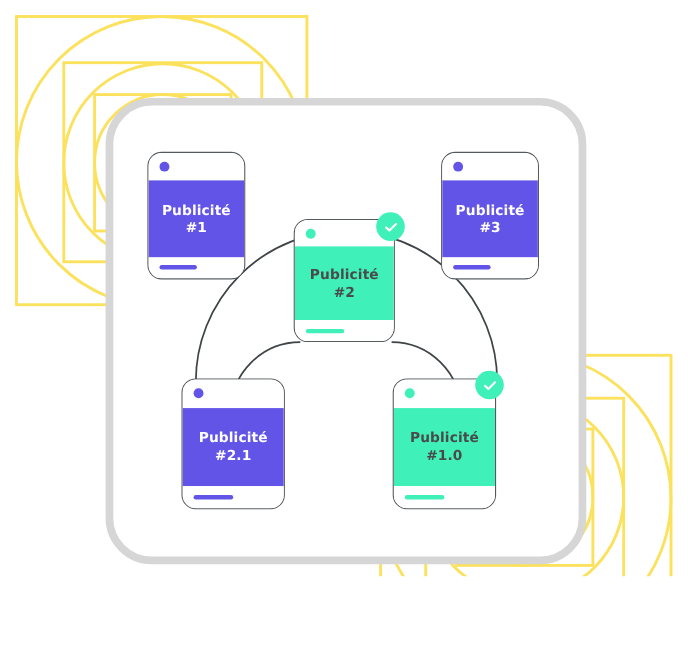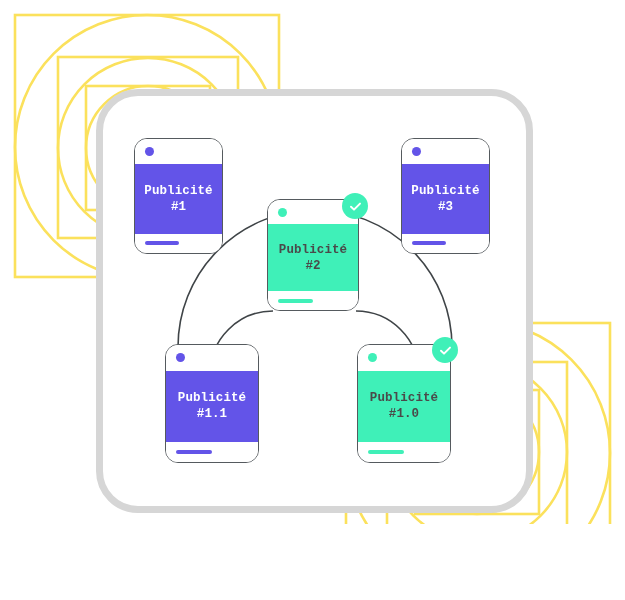--- a/index.html
+++ b/index.html
@@ -9,21 +9,20 @@
   }
   body {
     font-family: "DejaVu Sans", "Liberation Sans", sans-serif;
   }
   #stage {
     position: relative;
     width: 625px;
     height: 524px;
     background: #ffffff;
     overflow: hidden;
-    font-family: Liberation Mono, monospace;
   }
 
   
   .deco {
     position: absolute;
     pointer-events: none;
   }
   #deco-top-left  { left: 0;  top: 0;  width: 300px; height: 300px; }
   #deco-bottom-right { left: 325px; top: 300px; width: 300px; height: 300px; }
 
@@ -208,21 +207,21 @@
       <span class="phone-bar"></span>
     </div>
   </div>
 
   <div class="phone theme-purple" id="card-2-1">
     <div class="phone-head">
       <span class="phone-dot"></span>
     </div>
     <div class="phone-screen">
       <span>Publicité</span>
-      <span>#1.1</span>
+      <span>#2.1</span>
     </div>
     <div class="phone-foot">
       <span class="phone-bar"></span>
     </div>
   </div>
 
   <div class="phone theme-green" id="card-2-2">
     <div class="phone-head">
       <span class="phone-dot"></span>
     </div>

